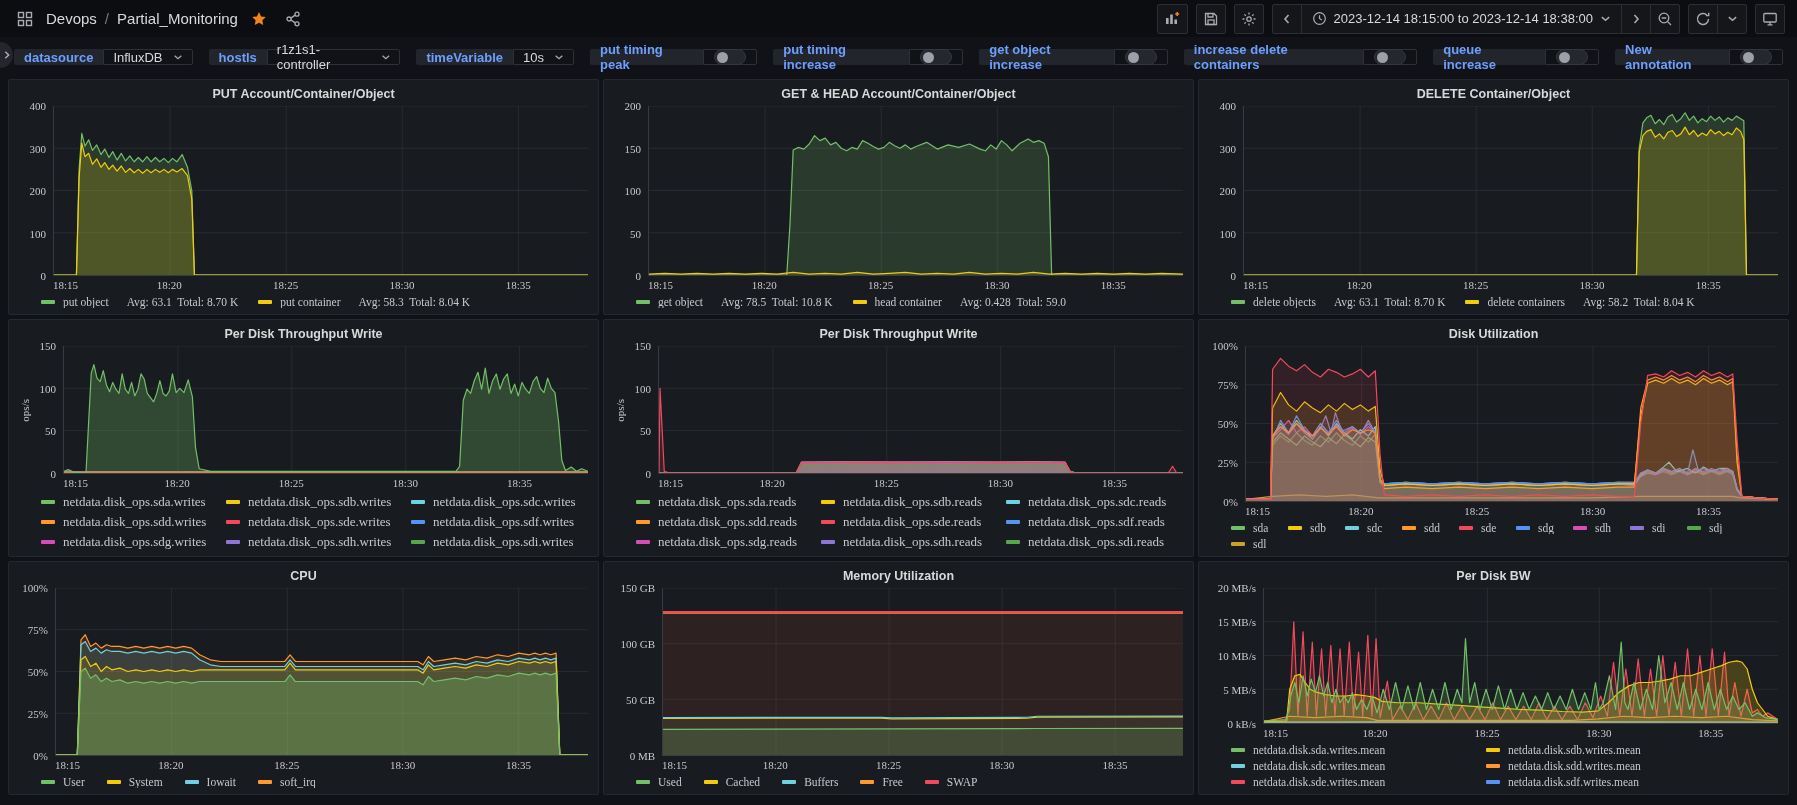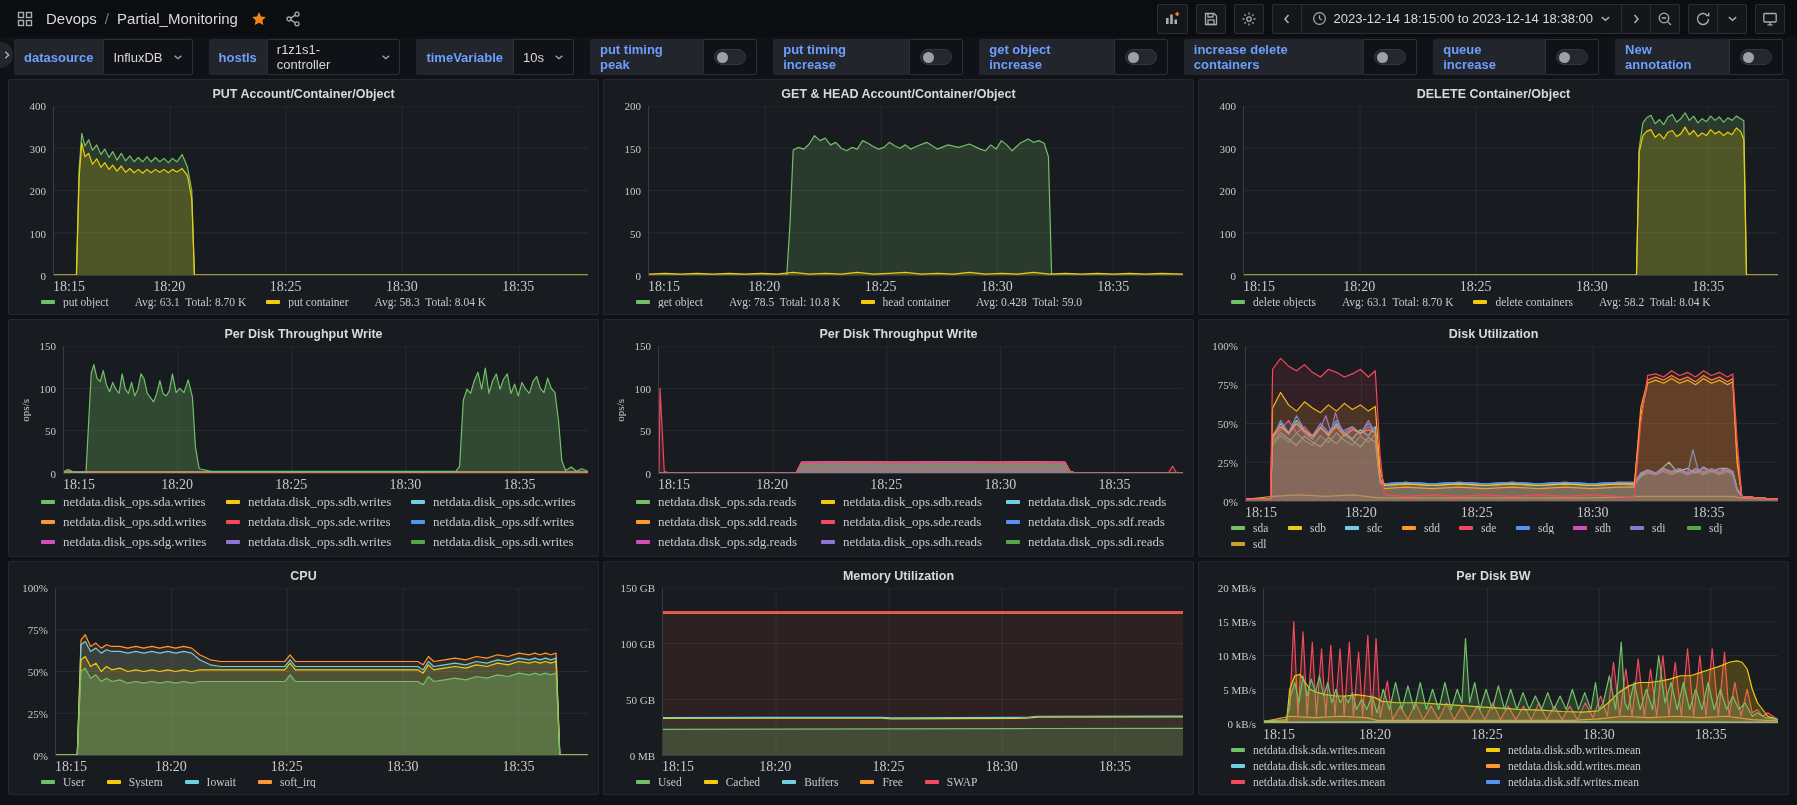--- a/index.html
+++ b/index.html
@@ -14,21 +14,21 @@
   .tb-right { margin-left:auto; display:flex; align-items:center; gap:8px; }
   .tb-btn { height:30px; min-width:30px; background:#141619; border:1px solid #2b2e34; color:#A8ABB3;
     display:flex; align-items:center; justify-content:center; cursor:pointer; border-radius:2px; padding:0 6px; }
   .btn-group { display:flex; }
   .btn-group .tb-btn { border-radius:0; margin-left:-1px; }
   .btn-group .tb-btn:first-child { border-radius:2px 0 0 2px; margin-left:0; }
   .btn-group .tb-btn:last-child { border-radius:0 2px 2px 0; }
   .time-btn { gap:7px; font-size:13px; color:#D8D9DA; white-space:nowrap; padding:0 10px; }
   
   .varbar { height:40px; display:flex; align-items:center; gap:16px; padding:0 14px; }
-  .var-pair { display:flex; align-items:stretch; height:36px; }
+  .var-pair { display:flex; align-items:stretch; height:16px; }
   .var-label { background:#22252B; color:#6E9FFF; font-size:13px; font-weight:600;
     display:flex; align-items:center; padding:0 10px; border-radius:2px 0 0 2px; }
   .var-value { background:#111217; border:1px solid #2E3036; color:#D8D9DA; font-size:13px;
     display:flex; align-items:center; gap:10px; padding:0 9px; border-radius:0 2px 2px 0; cursor:pointer; }
   .toggle-box { background:#111217; border:1px solid #2E3036; display:flex; align-items:center;
     padding:0 10px; border-radius:0 2px 2px 0; cursor:pointer; }
   .switch { width:32px; height:16px; border-radius:9px; background:#25272e; border:1px solid #34373e;
     position:relative; }
   .switch .knob { position:absolute; left:2px; top:1.5px; width:11px; height:11px; border-radius:50%;
     background:#9DA0A8; }
@@ -46,27 +46,27 @@
   .plot-row { flex:1; display:flex; min-height:0; position:relative; }
   .ylabel { writing-mode:vertical-rl; transform:rotate(180deg); color:#C7C8CC; font-size:11px;
     align-self:center; width:14px; text-align:center; }
   .ycol { position:relative; flex:0 0 auto; }
   .ytick { position:absolute; right:7px; transform:translateY(-50%); color:#C8C9CD; font-size:11px;
     white-space:nowrap; }
   .chartcol { flex:1; position:relative; min-width:0; border-left:1px solid rgba(204,204,220,0.18);
     border-bottom:1px solid rgba(204,204,220,0.18); }
   .chart-svg { position:absolute; inset:0; width:100%; height:100%; display:block; cursor:crosshair; }
   .xaxis { height:17px; position:relative; }
-  .xtick { position:absolute; top:3px; transform:translateX(-50%); color:#C8C9CD; font-size:14px;
+  .xtick { position:absolute; top:3px; transform:translateX(-50%); color:#C8C9CD; font-size:11px;
     white-space:nowrap;text-align:right; }
   
   .legend { list-style:none; color:#C7C8CC; font-size:11.5px; padding-top:3px; }
   .legend-item { display:flex; align-items:center; gap:8px; cursor:pointer; min-width:0; }
   .swatch { flex:0 0 14px; width:14px; height:4px; border-radius:1px; }
-  .lg-stats { margin-left:18px; white-space:pre; }
+  .lg-stats { margin-left:10px; white-space:pre; }
   .lg-label { white-space:nowrap; overflow:hidden; text-overflow:ellipsis; }
   .lg-stats-row { display:flex; flex-wrap:wrap; column-gap:20px; row-gap:2px; padding-left:22px; }
   .lg-grid3 { display:grid; grid-template-columns:repeat(3,1fr); row-gap:4px; column-gap:8px;
     padding-left:22px; font-size:13px; }
   .lg-cols10 { display:flex; flex-wrap:wrap; padding-left:22px; row-gap:4px; }
   .lg-cols10 .legend-item { width:57px; }
   .lg-inline { display:flex; flex-wrap:wrap; column-gap:22px; row-gap:3px; padding-left:22px; }
   .lg-grid2 { display:grid; grid-template-columns:255px 255px; row-gap:4px; padding-left:22px;
     font-size:11.5px; }
 </style>

